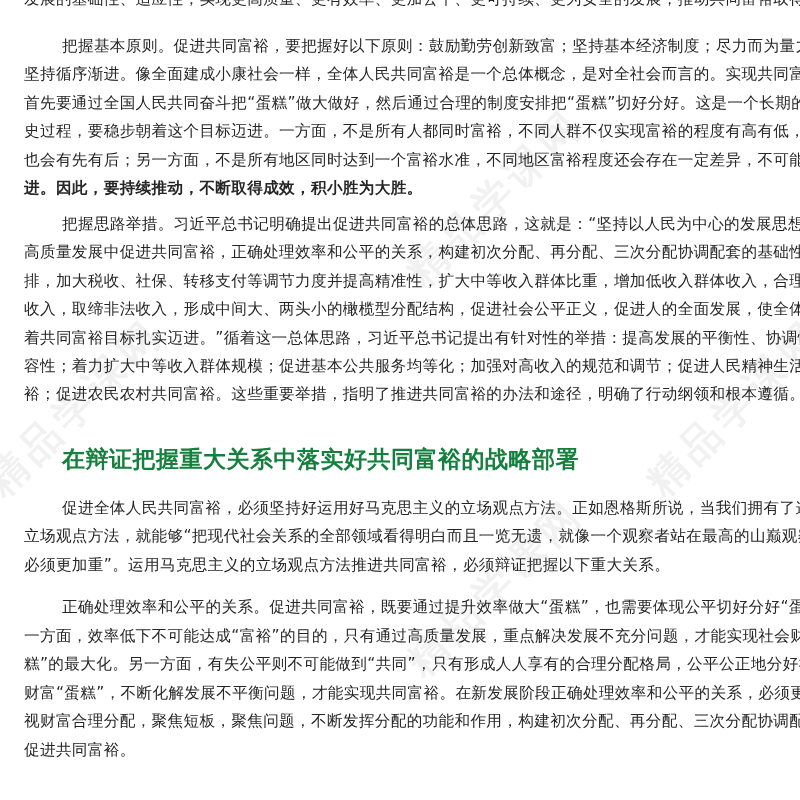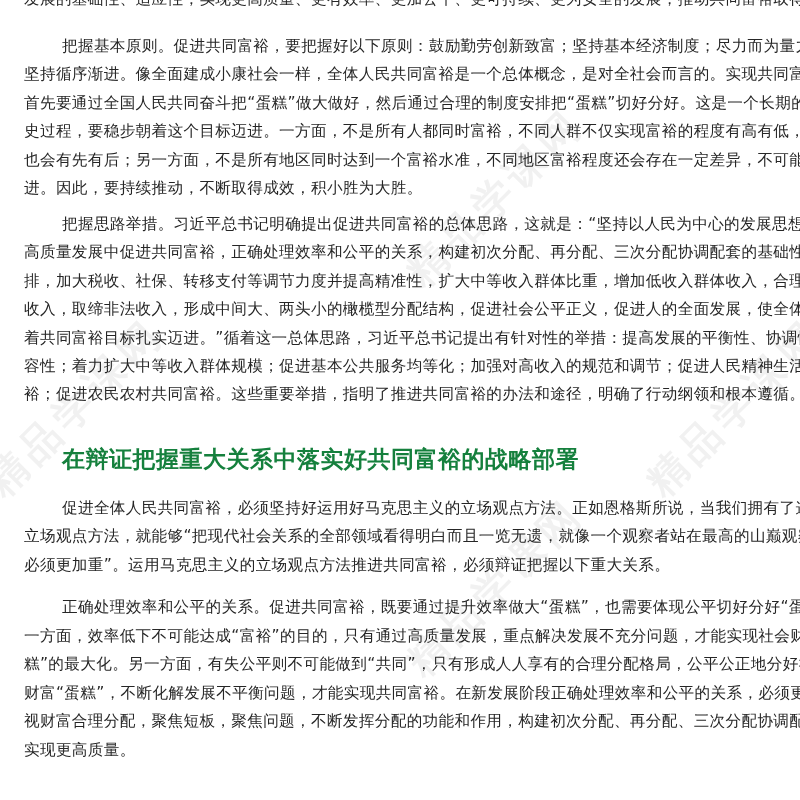--- a/index.html
+++ b/index.html
@@ -25,21 +25,21 @@
   <div class="wm" style="left:620px; top:380px;">精品学课网</div>
 
   <div class="line" style="top:-11px;">发展的基础性、适应性，实现更高质量、更有效率、更加公平、更可持续、更为安全的发展，推动共同富裕取得更为明显的实质性进展。</div>
 
   <div>
     <div class="line indent" style="top:36px;">把握基本原则。促进共同富裕，要把握好以下原则：鼓励勤劳创新致富；坚持基本经济制度；尽力而为量力而行；</div>
     <div class="line" style="top:64px;">坚持循序渐进。像全面建成小康社会一样，全体人民共同富裕是一个总体概念，是对全社会而言的。实现共同富裕目标，</div>
     <div class="line" style="top:93px;">首先要通过全国人民共同奋斗把“蛋糕”做大做好，然后通过合理的制度安排把“蛋糕”切好分好。这是一个长期的历</div>
     <div class="line" style="top:121px;">史过程，要稳步朝着这个目标迈进。一方面，不是所有人都同时富裕，不同人群不仅实现富裕的程度有高有低，时间上</div>
     <div class="line" style="top:150px;">也会有先有后；另一方面，不是所有地区同时达到一个富裕水准，不同地区富裕程度还会存在一定差异，不可能齐头并</div>
-    <div class="line" style="top:178px;">进。因此，要持续推动，不断取得成效，积小胜为大胜。</div>
+    <div class="line" style="top:178px;font-weight:bold;">进。因此，要持续推动，不断取得成效，积小胜为大胜。</div>
   </div>
 
   <div>
     <div class="line indent" style="top:214px;">把握思路举措。习近平总书记明确提出促进共同富裕的总体思路，这就是：“坚持以人民为中心的发展思想，在</div>
     <div class="line" style="top:242px;">高质量发展中促进共同富裕，正确处理效率和公平的关系，构建初次分配、再分配、三次分配协调配套的基础性制度安</div>
     <div class="line" style="top:271px;">排，加大税收、社保、转移支付等调节力度并提高精准性，扩大中等收入群体比重，增加低收入群体收入，合理调节高</div>
     <div class="line" style="top:299px;">收入，取缔非法收入，形成中间大、两头小的橄榄型分配结构，促进社会公平正义，促进人的全面发展，使全体人民朝</div>
     <div class="line" style="top:328px;">着共同富裕目标扎实迈进。”循着这一总体思路，习近平总书记提出有针对性的举措：提高发展的平衡性、协调性、包</div>
     <div class="line" style="top:356px;">容性；着力扩大中等收入群体规模；促进基本公共服务均等化；加强对高收入的规范和调节；促进人民精神生活共同富</div>
     <div class="line" style="top:384px;">裕；促进农民农村共同富裕。这些重要举措，指明了推进共同富裕的办法和途径，明确了行动纲领和根本遵循。</div>
@@ -52,16 +52,16 @@
     <div class="line" style="top:526px;">立场观点方法，就能够“把现代社会关系的全部领域看得明白而且一览无遗，就像一个观察者站在最高的山巅观察下面</div>
     <div class="line" style="top:555px;">必须更加重”。运用马克思主义的立场观点方法推进共同富裕，必须辩证把握以下重大关系。</div>
   </div>
 
   <div>
     <div class="line indent" style="top:597px;">正确处理效率和公平的关系。促进共同富裕，既要通过提升效率做大“蛋糕”，也需要体现公平切好分好“蛋糕”。</div>
     <div class="line" style="top:626px;">一方面，效率低下不可能达成“富裕”的目的，只有通过高质量发展，重点解决发展不充分问题，才能实现社会财富“蛋</div>
     <div class="line" style="top:654px;">糕”的最大化。另一方面，有失公平则不可能做到“共同”，只有形成人人享有的合理分配格局，公平公正地分好社会</div>
     <div class="line" style="top:683px;">财富“蛋糕”，不断化解发展不平衡问题，才能实现共同富裕。在新发展阶段正确处理效率和公平的关系，必须更加重</div>
     <div class="line" style="top:711px;">视财富合理分配，聚焦短板，聚焦问题，不断发挥分配的功能和作用，构建初次分配、再分配、三次分配协调配套的基</div>
-    <div class="line" style="top:740px;">实现更高质量。</div>
+    <div class="line" style="top:740px;">促进共同富裕。</div>
   </div>
 
 </div>
 
 </body></html>

